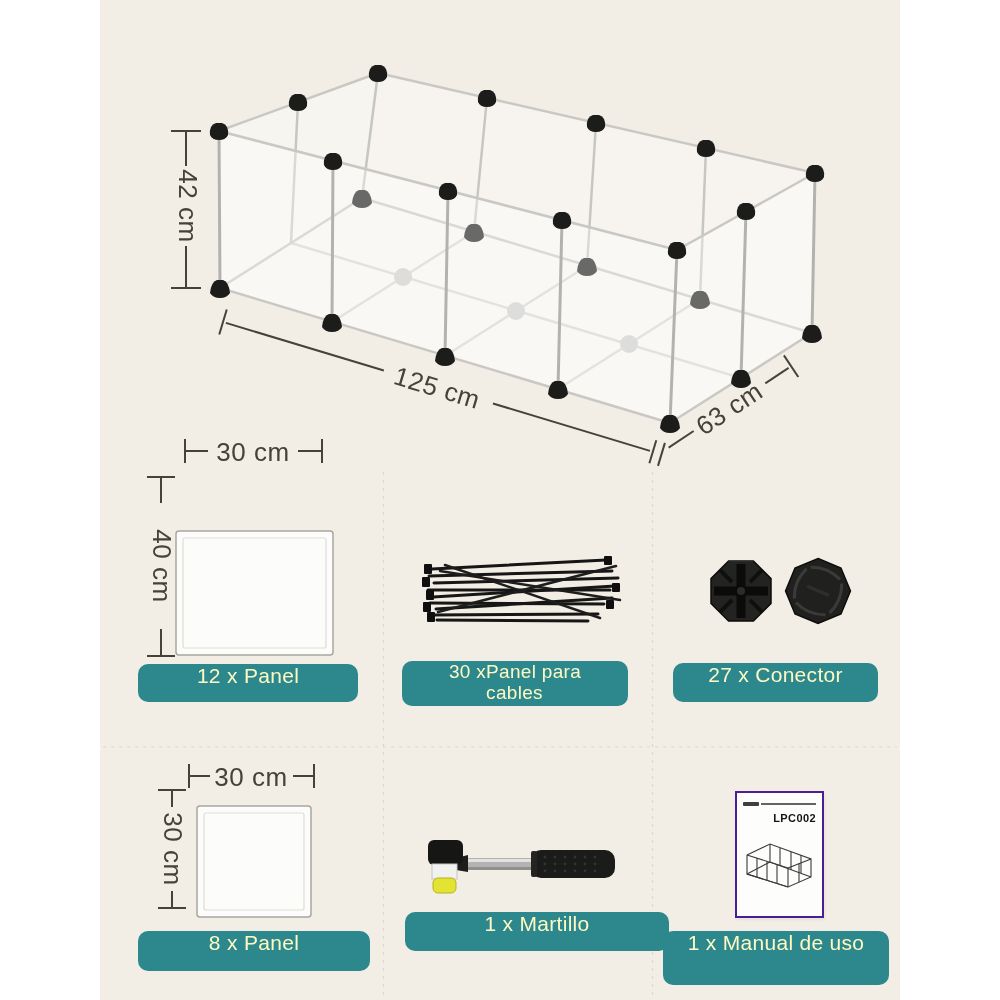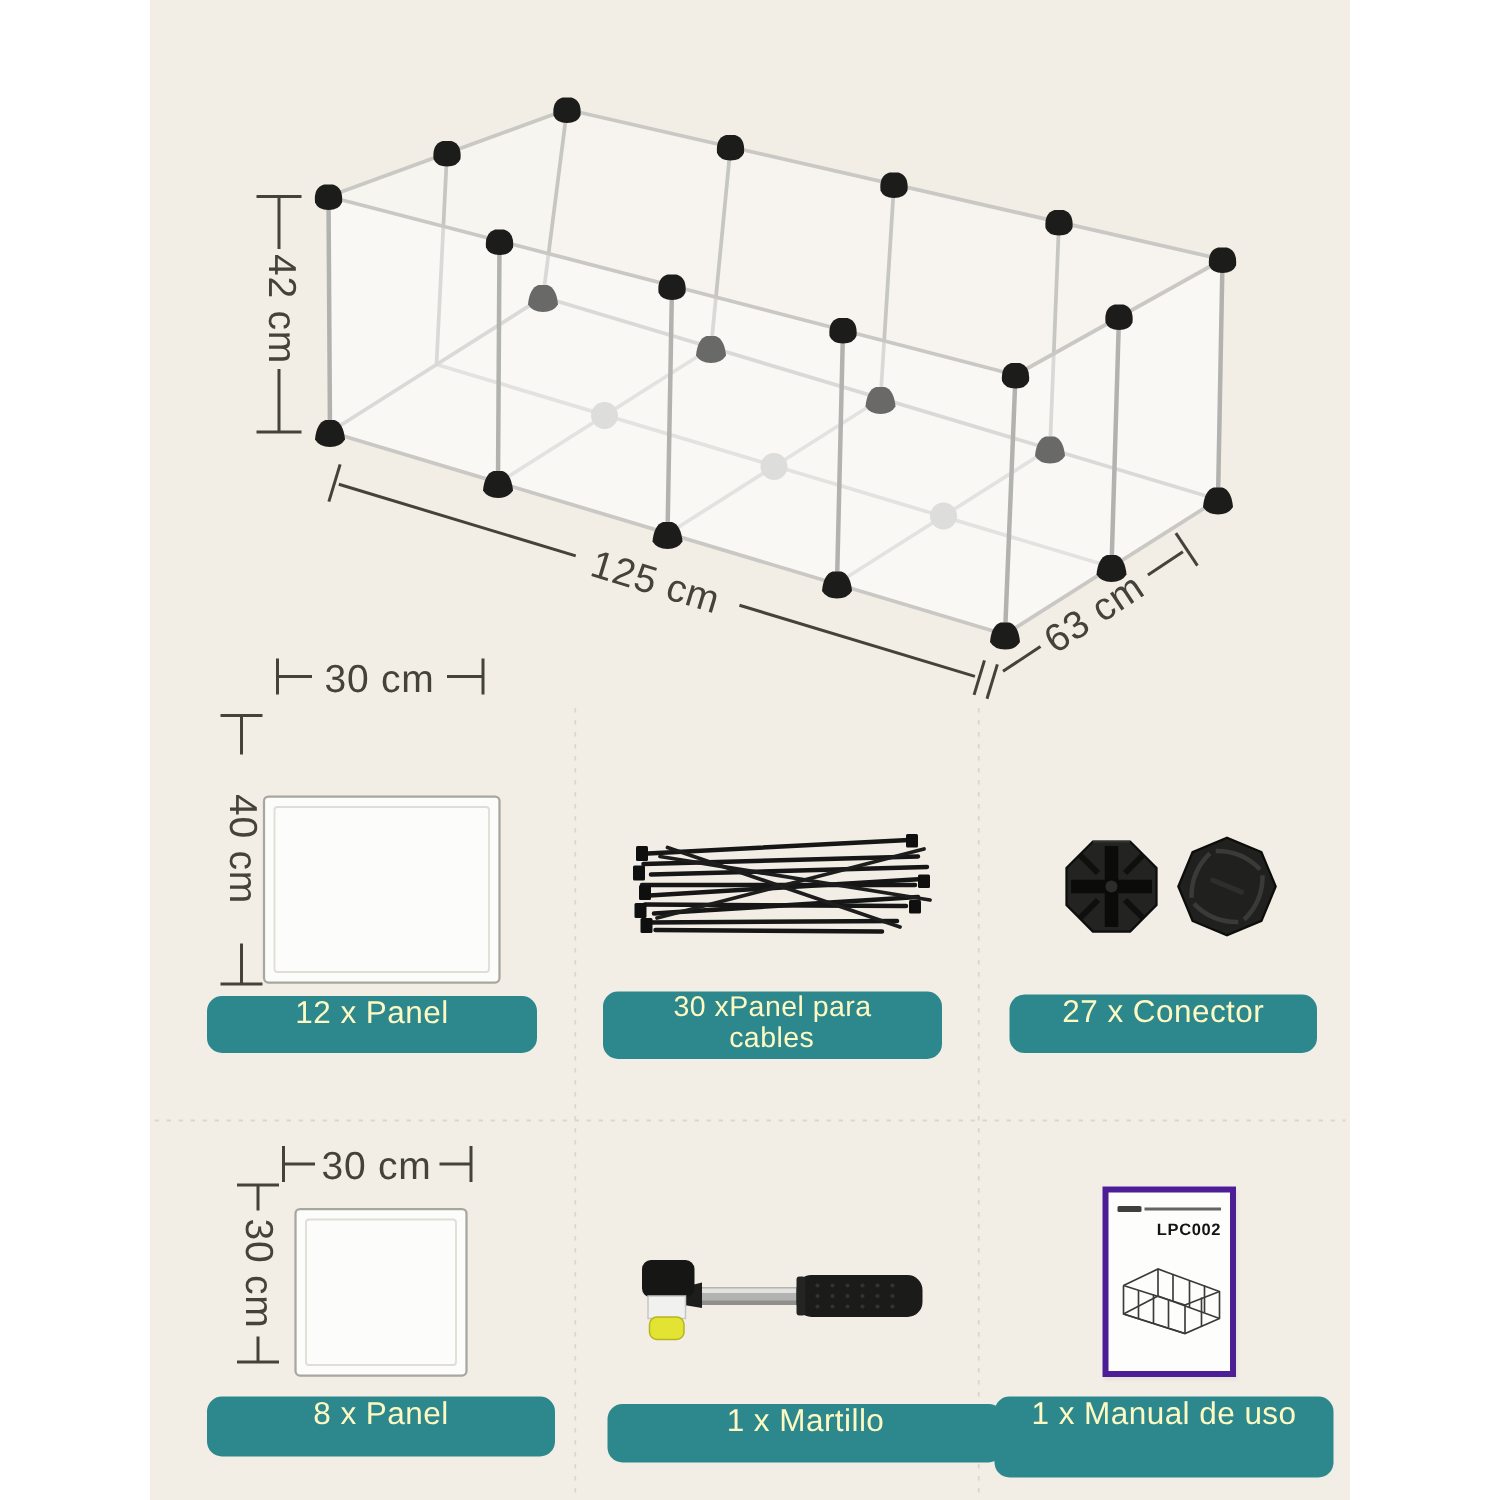--- a/index.html
+++ b/index.html
@@ -10,21 +10,21 @@
   .scene{position:absolute;left:0;top:0;width:1000px;height:1000px;
          color:var(--dim,#45423a);}
   svg text{fill:currentColor;stroke:none;font-family:"Liberation Sans",sans-serif;
            letter-spacing:0.5px;}
   .pill{position:absolute;background:var(--accent,#2c888d);color:#fef9c3;
         border-radius:10px;display:flex;align-items:flex-start;justify-content:center;
         font-size:21px;letter-spacing:.3px;}
   .pill-2line{font-size:19px;}
   .pill-2line .lines{text-align:left;line-height:1.12;}
   .manual{position:absolute;left:735px;top:791px;width:89px;height:127px;
-          background:#fdfdfb;border:4px solid #4c1d95;box-sizing:border-box;
+          background:#fdfdfb;border:2px solid #4c1d95;box-sizing:border-box;
           box-shadow:1px 2px 3px rgba(0,0,0,.05);padding:7px 6px;}
   .manual-head{display:flex;align-items:center;gap:2px;margin-top:2px;}
   .logo-mark{width:16px;height:4px;background:#3f3f3d;border-radius:1px;}
   .head-line{flex:1;height:2px;background:#666460;}
   .manual-code{text-align:right;font-size:11px;font-weight:bold;color:#141414;
                letter-spacing:.4px;margin-top:6px;}
   .manual-draw{display:block;margin:14px auto 0;}
 </style>
 </head>
 <body>
@@ -293,21 +293,21 @@
 </div>
 
 <div class="pill" style="left:673px;top:663px;width:205px;height:39px;">
   <span>27 x Conector</span>
 </div>
 
 <div class="pill" style="left:138px;top:931px;width:232px;height:40px;">
   <span>8 x Panel</span>
 </div>
 
-<div class="pill" style="left:405px;top:936px;width:264px;height:39px;">
+<div class="pill" style="left:405px;top:912px;width:264px;height:39px;">
   <span>1 x Martillo</span>
 </div>
 
 <div class="pill" style="left:663px;top:931px;width:226px;height:54px;">
   <span>1 x Manual de uso</span>
 </div>
 
 <div class="manual">
   <div class="manual-head">
     <span class="logo-mark"></span>

